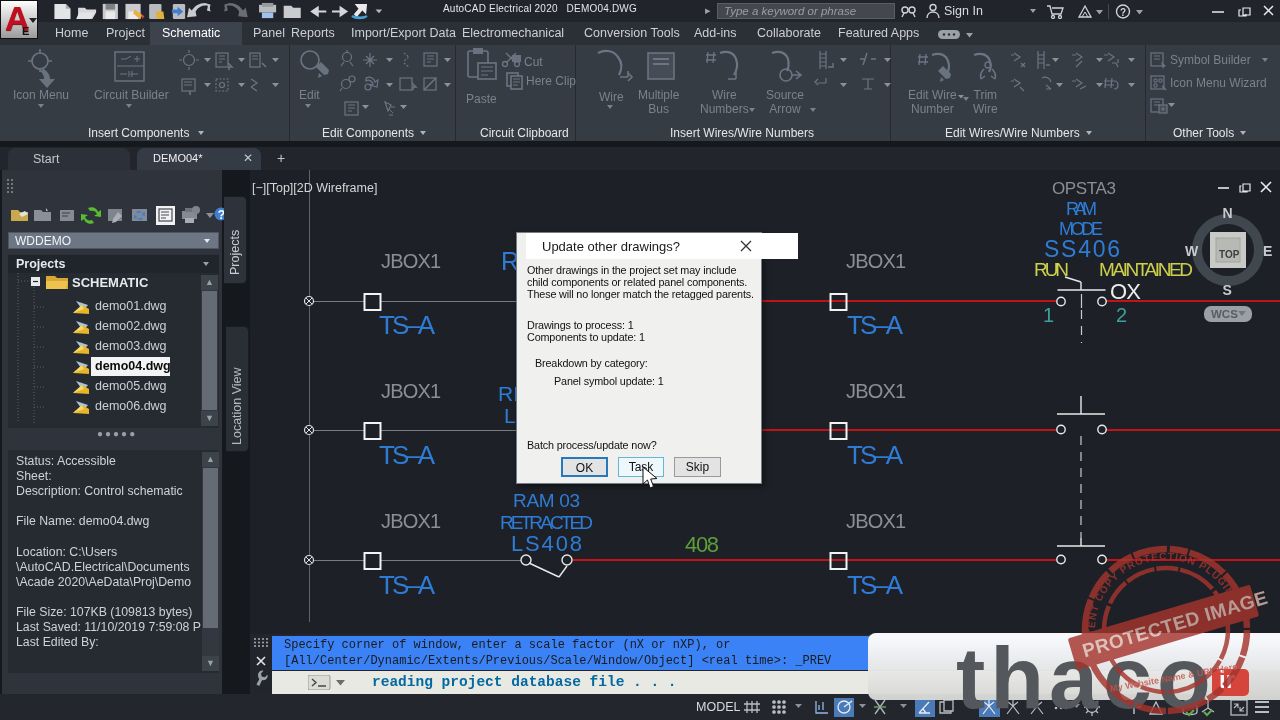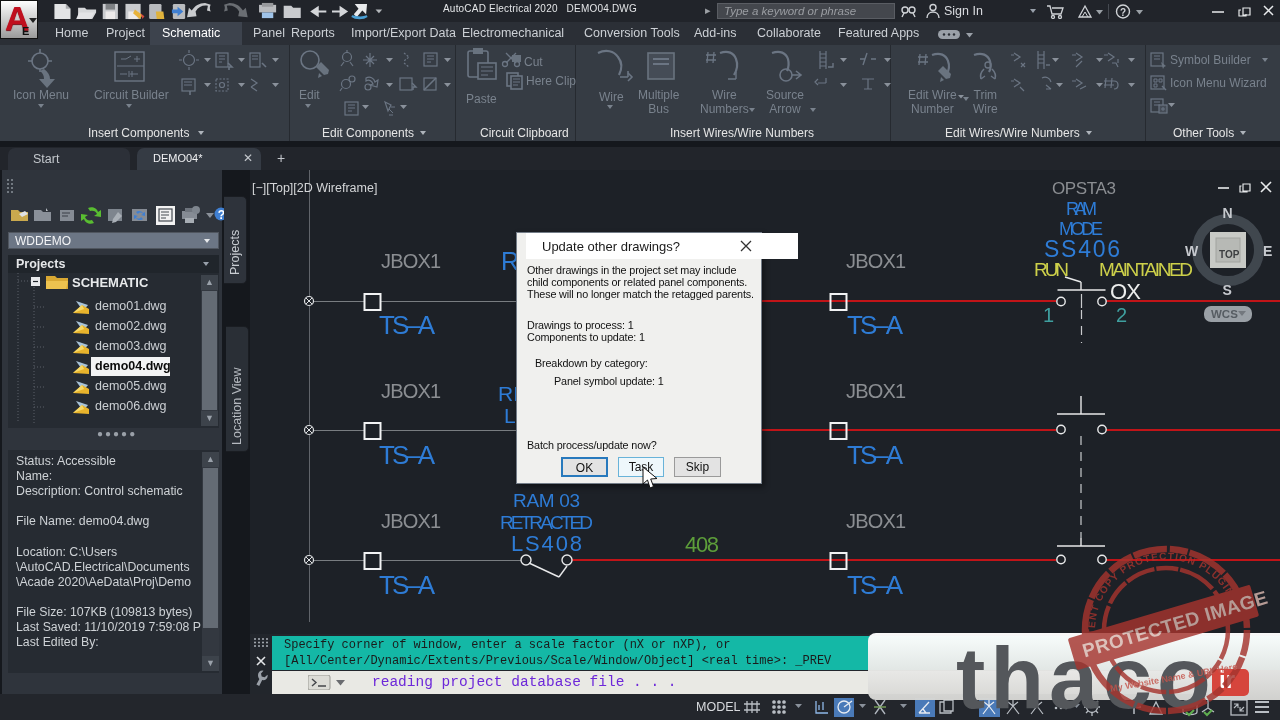--- a/index.html
+++ b/index.html
@@ -51,22 +51,22 @@
 #drawwrap { left:250px; top:170px; width:1030px; height:524px; background:#1d2127; }
 
 #dialog { left:516px; top:232px; width:246px; height:252px; background:#f0f0ee; border:1px solid #747d88; box-shadow:2px 3px 6px rgba(0,0,0,.45); z-index:20; }
 #dialog .dtitle { position:absolute; left:0; top:0; width:272px; height:26px; background:#ffffff;margin-left:9px; }
 #dialog .dtitle span { position:absolute; left:16px; top:6px; font-size:13px; color:#1a1a1a; }
 #dialog .dx { position:absolute; right:10px; top:5px; font-size:14px; color:#333; }
 .dtext { position:absolute; font-size:10.8px; color:#111; line-height:11.8px; letter-spacing:-0.15px; }
 .dbtn { position:absolute; top:224px; height:20px; font-size:12px; color:#111; text-align:center; line-height:18px; }
 
 #cmdpanel { left:250px; top:634px; width:1030px; height:60px; background:#22262c; }
-#cmdhist { position:absolute; left:22px; top:2px; width:1008px; height:34px; background:#14b8a6; color:#1b1b1b; font-family:"Liberation Mono",monospace; font-size:12px; line-height:15.5px; padding:2px 0 0 12px; white-space:pre; }
-#cmdin { position:absolute; left:22px; top:37px; width:977px; height:23px; background:#e9e9e4; color:#6d28d9; font-family:"Liberation Mono",monospace; font-size:14.5px; }
+#cmdhist { position:absolute; left:22px; top:2px; width:1008px; height:34px; background:#3b82f6; color:#1b1b1b; font-family:"Liberation Mono",monospace; font-size:12px; line-height:15.5px; padding:2px 0 0 12px; white-space:pre; }
+#cmdin { position:absolute; left:22px; top:37px; width:977px; height:23px; background:#e9e9e4; color:#0369a1; font-family:"Liberation Mono",monospace; font-size:14.5px;font-weight:bold; }
 
 #statusbar { left:0; top:694px; width:1280px; height:26px; background:#23262c; }
 
 #wmbox { left:868px; top:633px; width:420px; height:67px; border-radius:8px; background:linear-gradient(#ffffff,#d6d6d3); opacity:.97; z-index:40; }
 #thaco { left:956px; top:634px; font-weight:bold; font-size:88px; color:#54575b; letter-spacing:5px; z-index:41; line-height:88px; }
 #irbox { left:1212px; top:669px; width:37px; height:27px; background:#d6453c; border-radius:5px; z-index:42; }
 #irbox span { position:absolute; left:7px; top:-3px; color:#fff; font-weight:bold; font-size:24px; }
 #stamp { left:1058px; top:522px; z-index:50; }
 </style>
 </head>
@@ -620,21 +620,21 @@
       <div class="trow" style="left:87px;top:126px">demo06.dwg</div>
     </div>
     <div class="sbar" style="left:199px;top:105px;height:151px">
         <div class="sbtn" style="top:0">▲</div>
         <div class="sbtn" style="bottom:0">▼</div>
         <div class="sthumb" style="top:16px;height:119px"></div>
       </div>
     <div class="abs" style="left:95px;top:258px;width:40px;color:#9aa0a8;font-size:10px;letter-spacing:2px">●●●●●</div>
     <div class="treebg" style="top:280px;width:211px;height:223px">
       <div class="dline" style="top:4px">Status: Accessible</div>
-      <div class="dline" style="top:19px">Name:</div>
+      <div class="dline" style="top:19px">Sheet:</div>
       <div class="dline" style="top:34px">Description: Control schematic</div>
       <div class="dline" style="top:64px">File Name: demo04.dwg</div>
       <div class="dline" style="top:95px">Location: C:\Users</div>
       <div class="dline" style="top:110px">\AutoCAD.Electrical\Documents</div>
       <div class="dline" style="top:125px">\Acade 2020\AeData\Proj\Demo</div>
       <div class="dline" style="top:155px">File Size: 107KB (109813 bytes)</div>
       <div class="dline" style="top:170px">Last Saved: 11/10/2019 7:59:08 PM</div>
       <div class="dline" style="top:185px">Last Edited By:</div>
     </div>
     <div class="sbar" style="left:200px;top:282px;height:219px">

